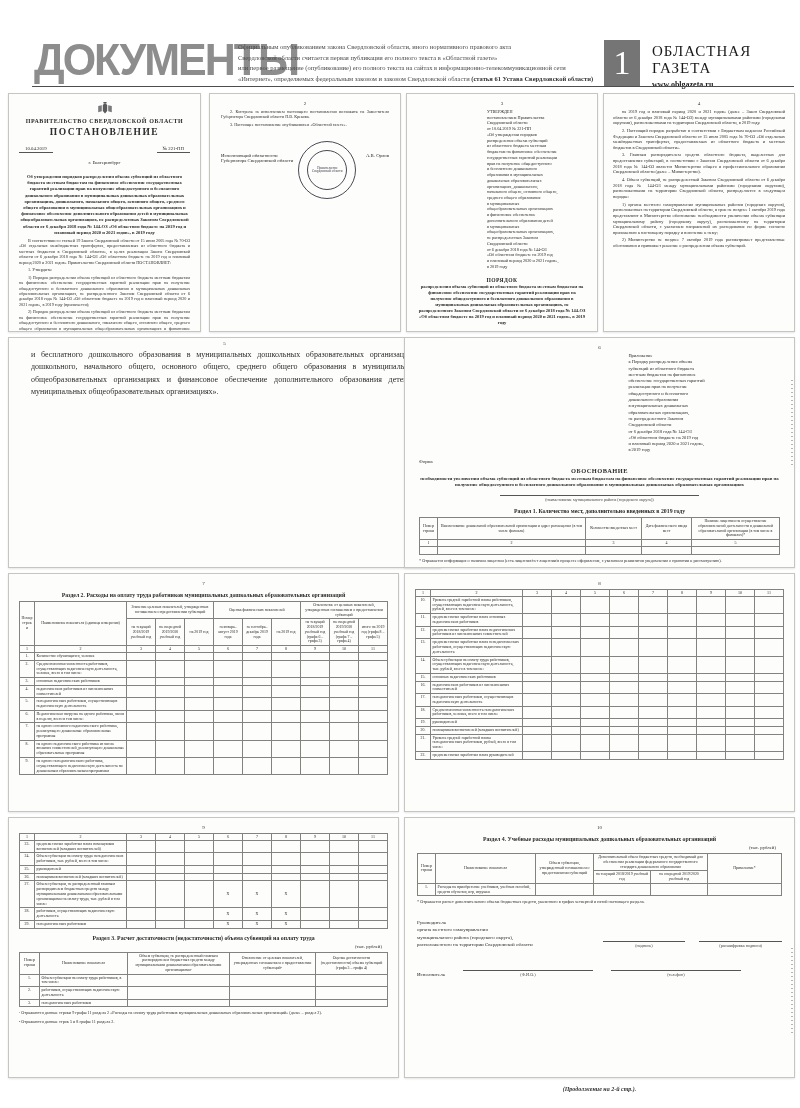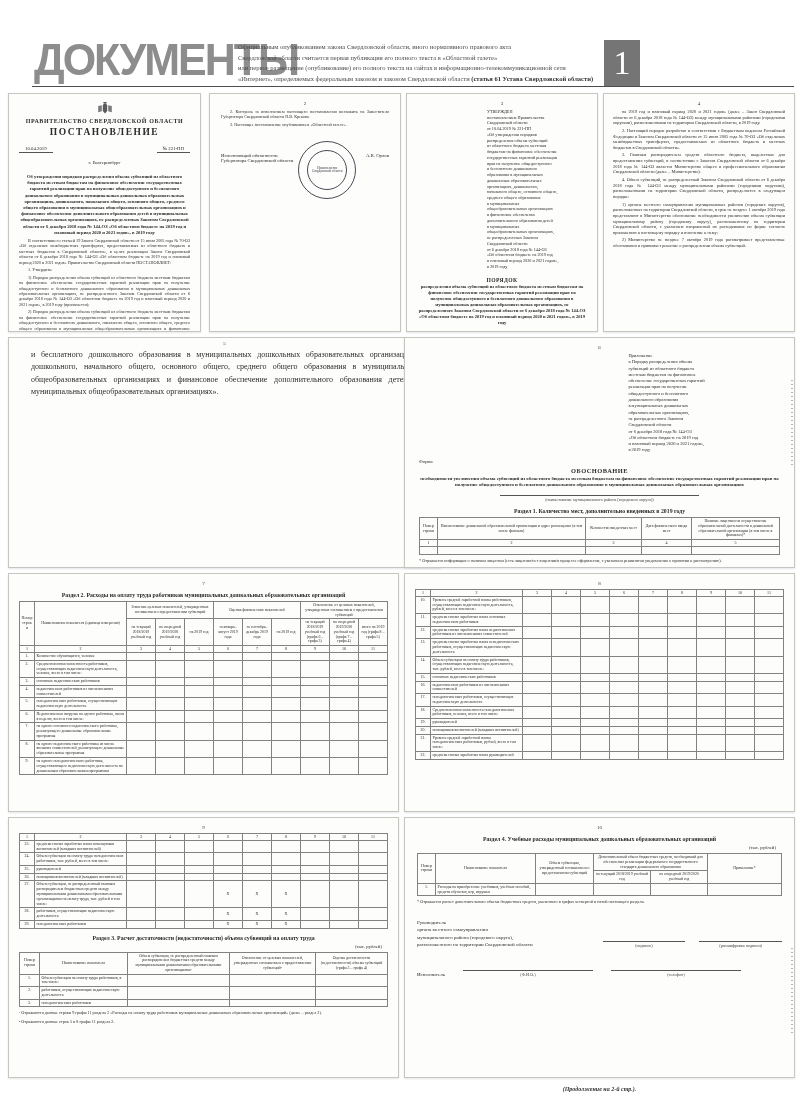--- a/index.html
+++ b/index.html
@@ -98,20 +98,25 @@
   <div class="mast-title">ДОКУМЕНТЫ</div>
   <div class="mast-note">
     <div>
         <div>Официальным опубликованием закона Свердловской области, иного нормативного правового акта</div>
         <div>Свердловской области считается первая публикация его полного текста в «Областной газете»</div>
         <div>или первое размещение (опубликование) его полного текста на сайтах в информационно-телекоммуникационной сети</div>
       </div>
     <div><span>«Интернет», определяемых  федеральным законом и законом Свердловской области </span><b>(статья 61 Устава Свердловской области)</b></div>
   </div>
   <div class="page-box">1</div>
+  <div class="mast-right">
+    <div class="np-name">ОБЛАСТНАЯ ГАЗЕТА</div>
+    <div class="np-site">www.oblgazeta.ru</div>
+    <div class="np-date">Среда, 17 апреля 2019 г.</div>
+  </div>
   <div class="head-rule"></div>
 </div>
 
 <div class="doc p1">
   <div class="emblem">
     <svg width="18" height="13" viewBox="0 0 18 13">
         <path d="M9 1 L11.2 3 L11.2 9 L9 11.5 L6.8 9 L6.8 3 Z" fill="#5a5a5a"></path>
         <path d="M2.2 4 L5.8 3.2 L5.8 9.3 L2.2 10.2 Z" fill="#7a7a7a"></path>
         <path d="M15.8 4 L12.2 3.2 L12.2 9.3 L15.8 10.2 Z" fill="#7a7a7a"></path>
         <rect x="7.4" y="0" width="3.2" height="1.4" fill="#5a5a5a"></rect>

